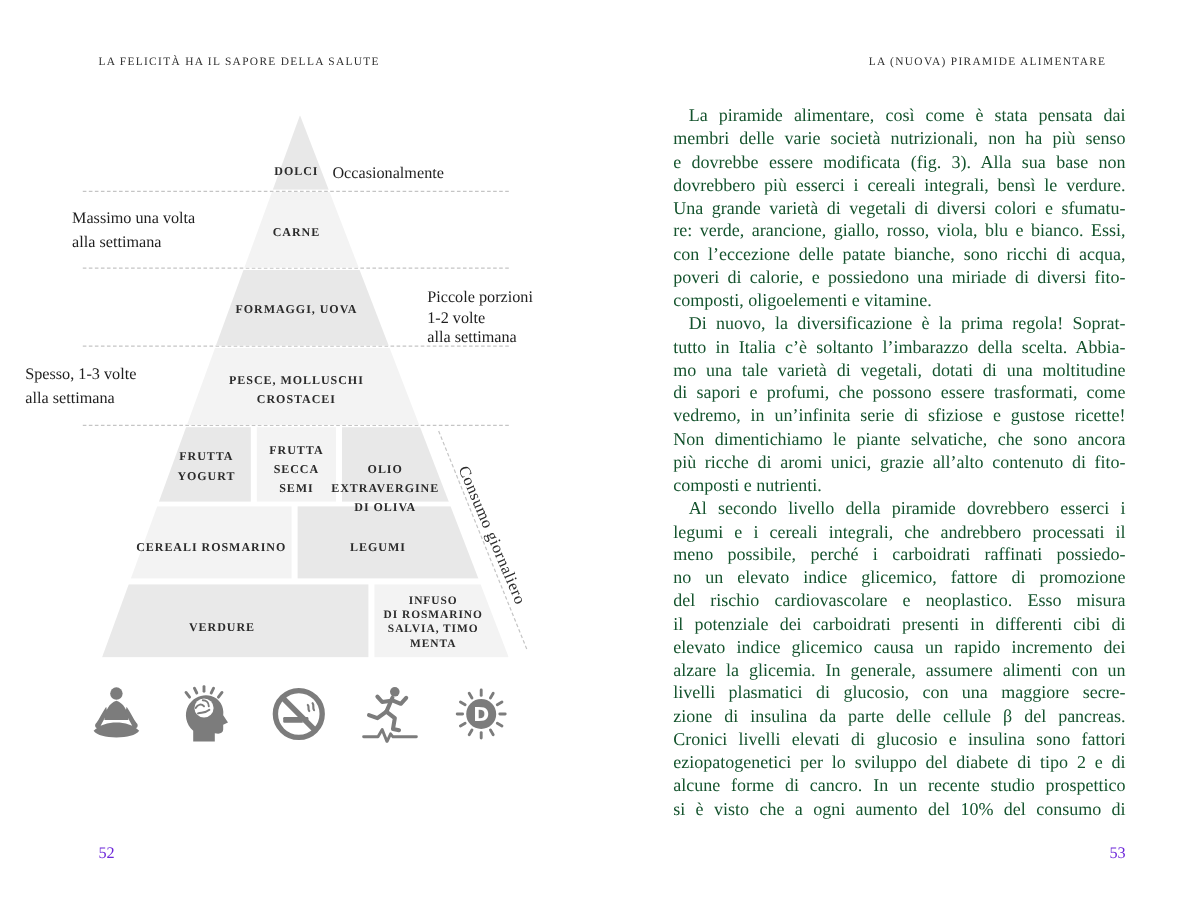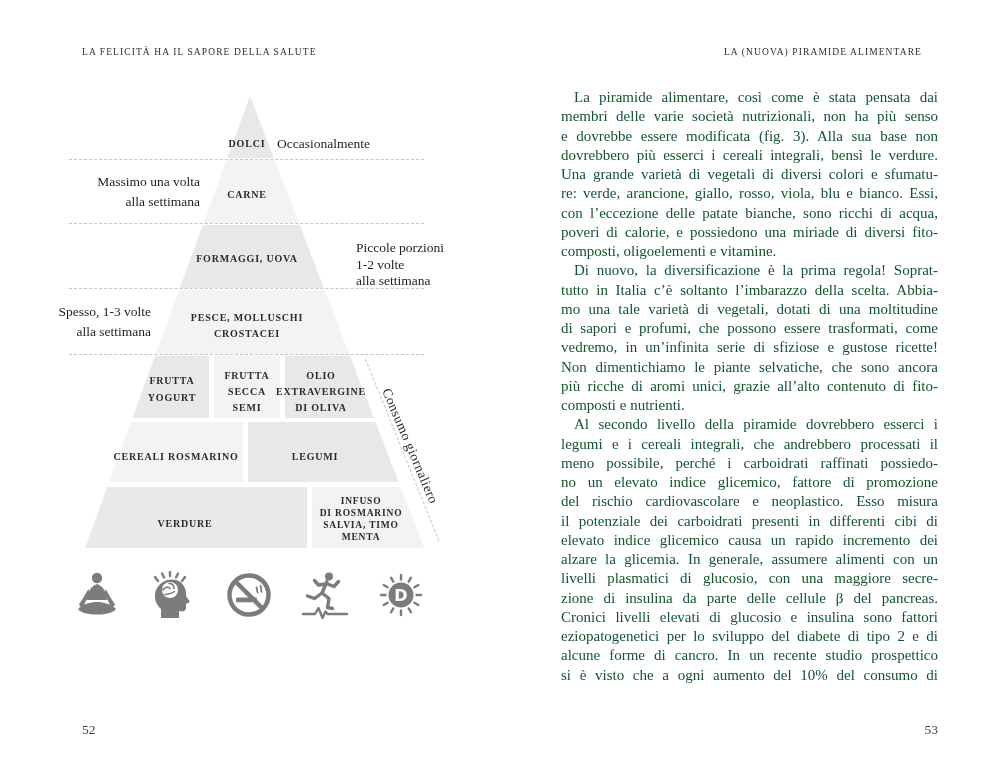--- a/index.html
+++ b/index.html
@@ -27,31 +27,31 @@
   .plabel{
     position:absolute;transform:translateX(-50%);text-align:center;
     font-weight:700;font-size:10px;letter-spacing:0.8px;color:#2b2b2b;
     white-space:nowrap;
   }
   .plabel div{line-height:16px;}
   .plabel.lh12 div{line-height:12px;font-size:9.5px;}
   .plabel.lh17 div{line-height:17px;}
   .ann{position:absolute;font-size:13.5px;color:#1f1f1f;}
   .ann div{line-height:20px;}
-  .ann.right{text-align:right;}
+  .ann.right{text-align:left;}
   .ann.tight div{line-height:16.5px;margin-left:32px;}
   #consumo{
     position:absolute;left:393px;top:386px;font-size:13.5px;color:#2a2a2a;
     letter-spacing:0.5px;transform-origin:0 0;transform:rotate(67deg);
     white-space:nowrap;
   }
   .icon{position:absolute;top:571px;width:48px;height:52px;}
   .icon svg{display:block;}
   #caption{position:absolute;left:82px;top:646px;font-size:13.5px;color:#1d1d1d;}
-  .pnum{position:absolute;top:722px;font-size:13.5px;color:#404040;}
+  .pnum{position:absolute;top:703px;font-size:13.5px;color:#6d28d9;}
   
   #bodytext{position:absolute;left:561px;top:88px;width:377px;}
   .bl{
     font-size:15px;line-height:19.25px;color:#14532d;
     text-align:justify;text-align-last:justify;white-space:normal;
   }
   .bl.last{text-align-last:left;}
   .bl.ind{text-indent:13px;}
   b{font-weight:700;}
 </style>
@@ -102,21 +102,21 @@
     </div>
     <div class="plabel lh17" style="left:172px;top:372px">
       <div>FRUTTA</div>
       <div>YOGURT</div>
     </div>
     <div class="plabel" style="left:247px;top:368px">
       <div>FRUTTA</div>
       <div>SECCA</div>
       <div>SEMI</div>
     </div>
-    <div class="plabel" style="left:321px;top:368px">
+    <div class="plabel" style="left:321px;top:384px">
       <div>OLIO</div>
       <div>EXTRAVERGINE</div>
       <div>DI OLIVA</div>
     </div>
     <div class="plabel" style="left:176px;top:449px">
       <div>CEREALI ROSMARINO</div>
     </div>
     <div class="plabel" style="left:315px;top:449px">
       <div>LEGUMI</div>
     </div>

